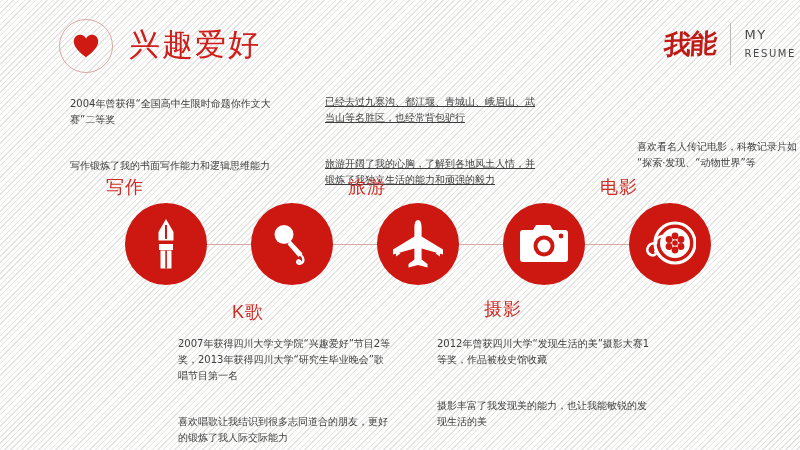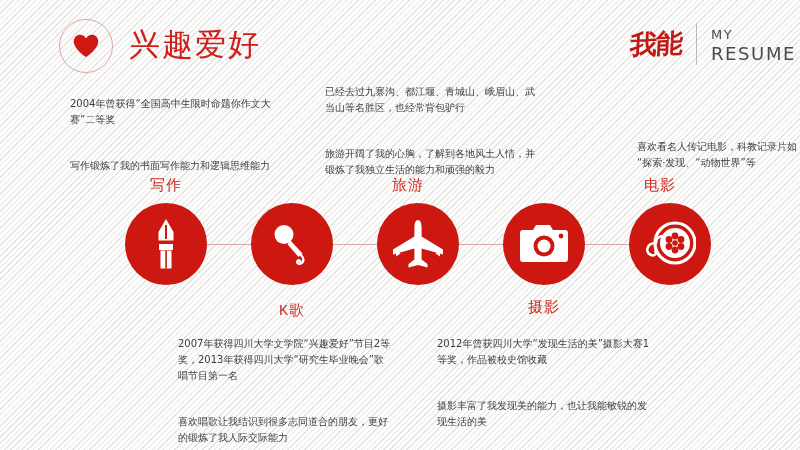--- a/index.html
+++ b/index.html
@@ -93,35 +93,35 @@
     margin: 0 14px 0 8px;
   }
   .brand-text {
     color: #4a4a4a;
     font-size: 13px;
     line-height: 19px;
     letter-spacing: 1.6px;
     font-family: "DejaVu Sans", "Liberation Sans", sans-serif;
     white-space: nowrap;
   }
-  .brand-text .line2 { font-size: 18px; }
+  .brand-text .line2 { font-size: 10px; }
 
   
   .text-block {
     position: absolute;
     color: #3e3e3e;
     font-size: 10px;
     line-height: 16px;
     font-family: "DejaVu Sans", "Liberation Sans", sans-serif;
   }
   .text-block p { margin: 0; }
   .text-block p.para-gap { margin-top: 30px; }
 
   .tb-writing  { left: 70px;  top: 96px;  width: 210px; }
-  .tb-travel   { left: 325px; top: 84px;  width: 215px; }
+  .tb-travel   { left: 325px; top: 94px;  width: 215px; text-decoration: underline; }
   .tb-movie    { left: 637px; top: 139px; width: 175px; }
   .tb-ktv      { left: 178px; top: 336px; width: 215px; }
   .tb-photo    { left: 437px; top: 336px; width: 215px; }
 
   
   .connector-line {
     position: absolute;
     left: 166px;
     top: 244px;
     width: 504px;
@@ -143,26 +143,26 @@
   .c1 { left: 125px; }
   .c2 { left: 251px; }
   .c3 { left: 377px; }
   .c4 { left: 503px; }
   .c5 { left: 629px; }
 
   
   .caption {
     position: absolute;
     color: #cf2a22;
-    font-size: 15px;
+    font-size: 18px;
     line-height: 18px;
     letter-spacing: 1px;
-    text-align: center;
+    text-align: left;
     width: 120px;
-    font-family: Liberation Mono, monospace;
+    font-family: Liberation Sans, sans-serif;
     white-space: nowrap;
   }
   .cap-writing { left: 106px; top: 178px; }
   .cap-travel  { left: 348px; top: 178px; }
   .cap-movie   { left: 600px; top: 178px; }
   .cap-ktv     { left: 232px; top: 303px; }
   .cap-photo   { left: 484px; top: 300px; }
 </style>
 </head>
 <body>

